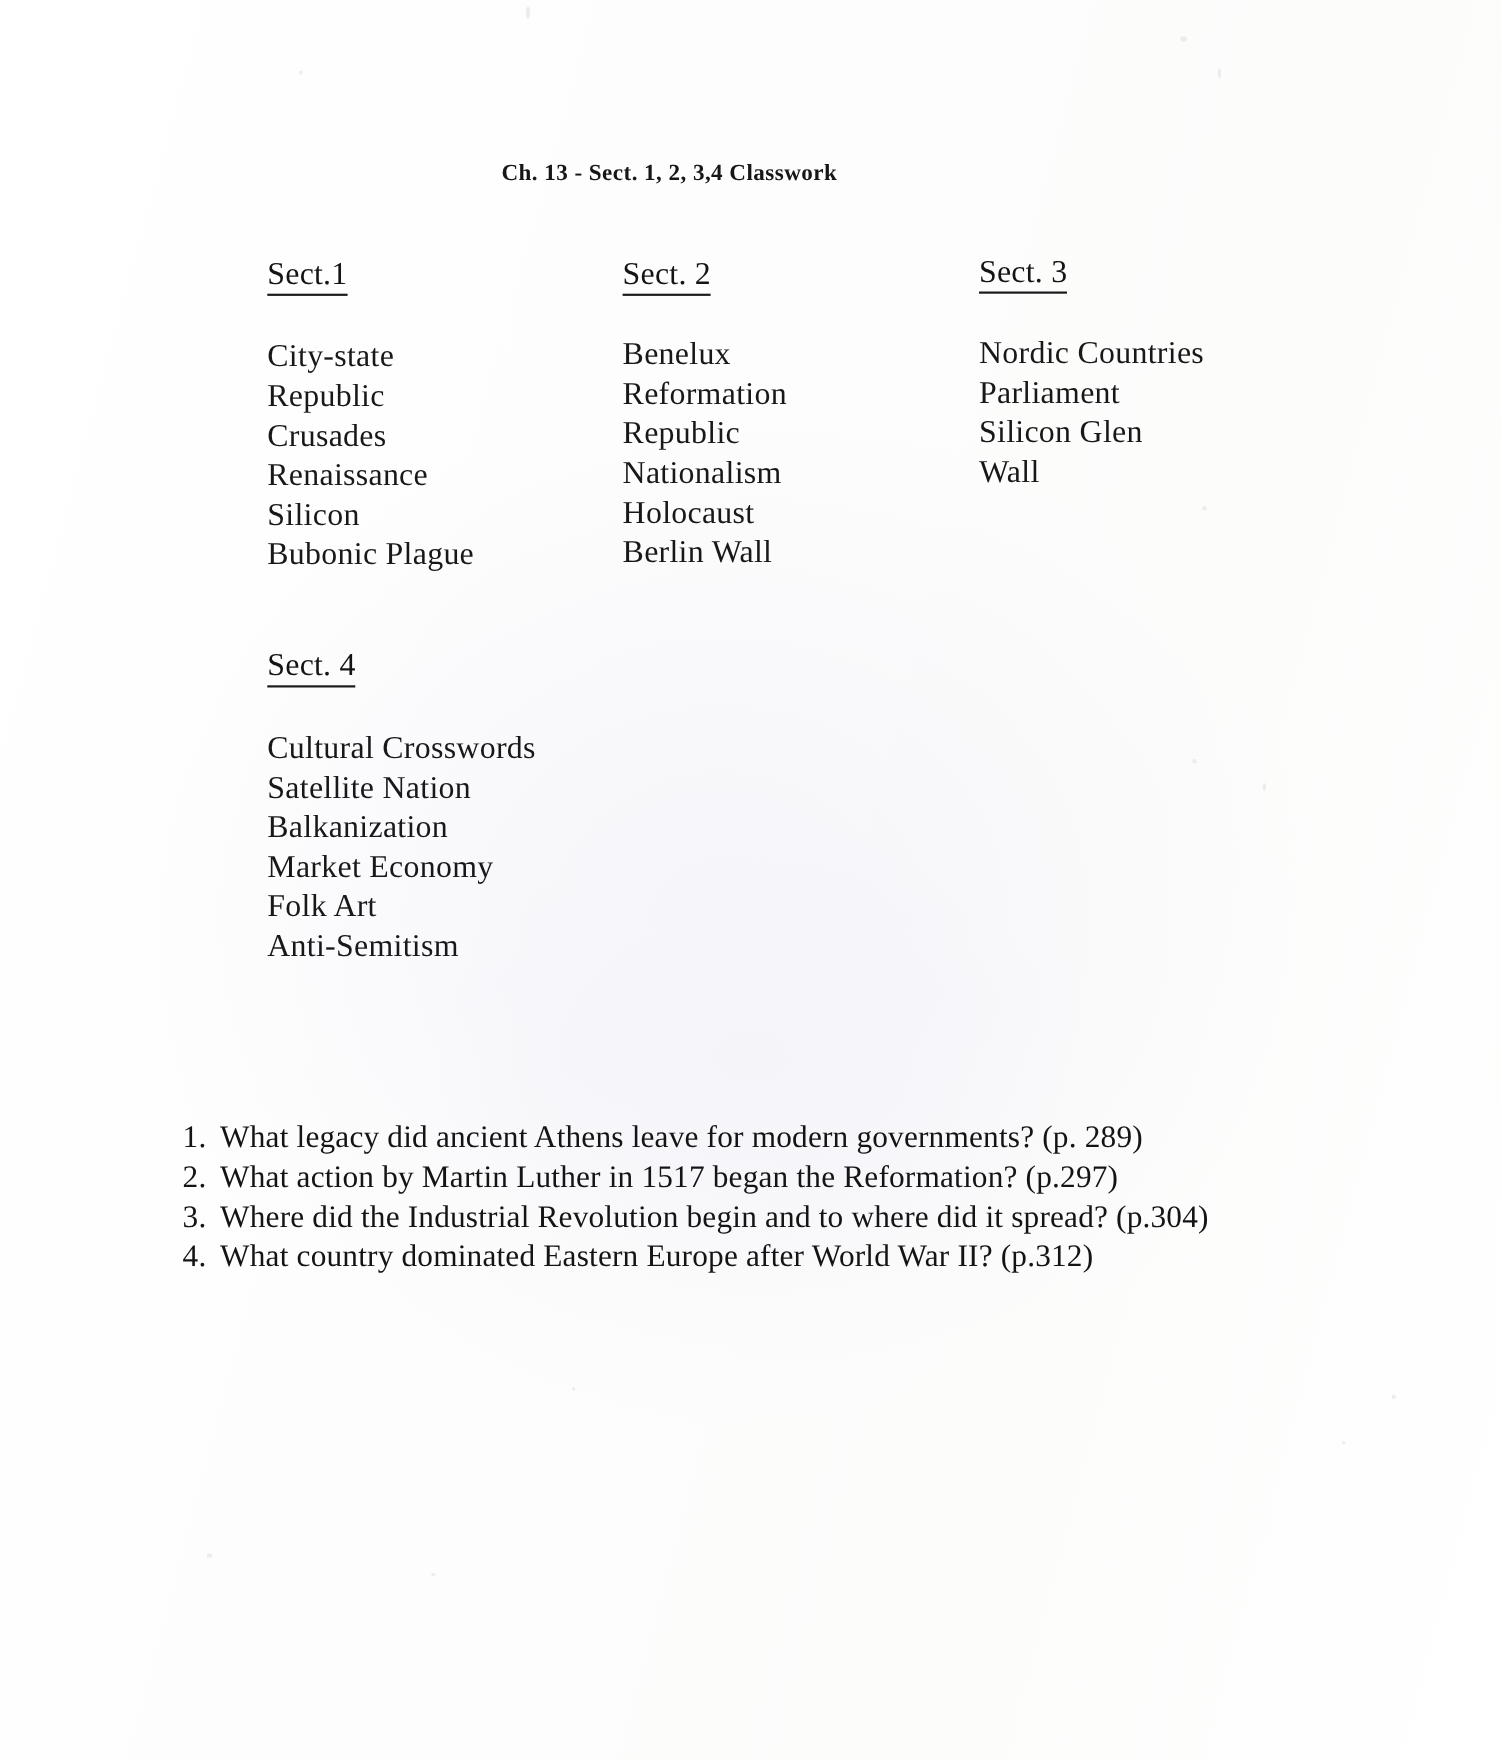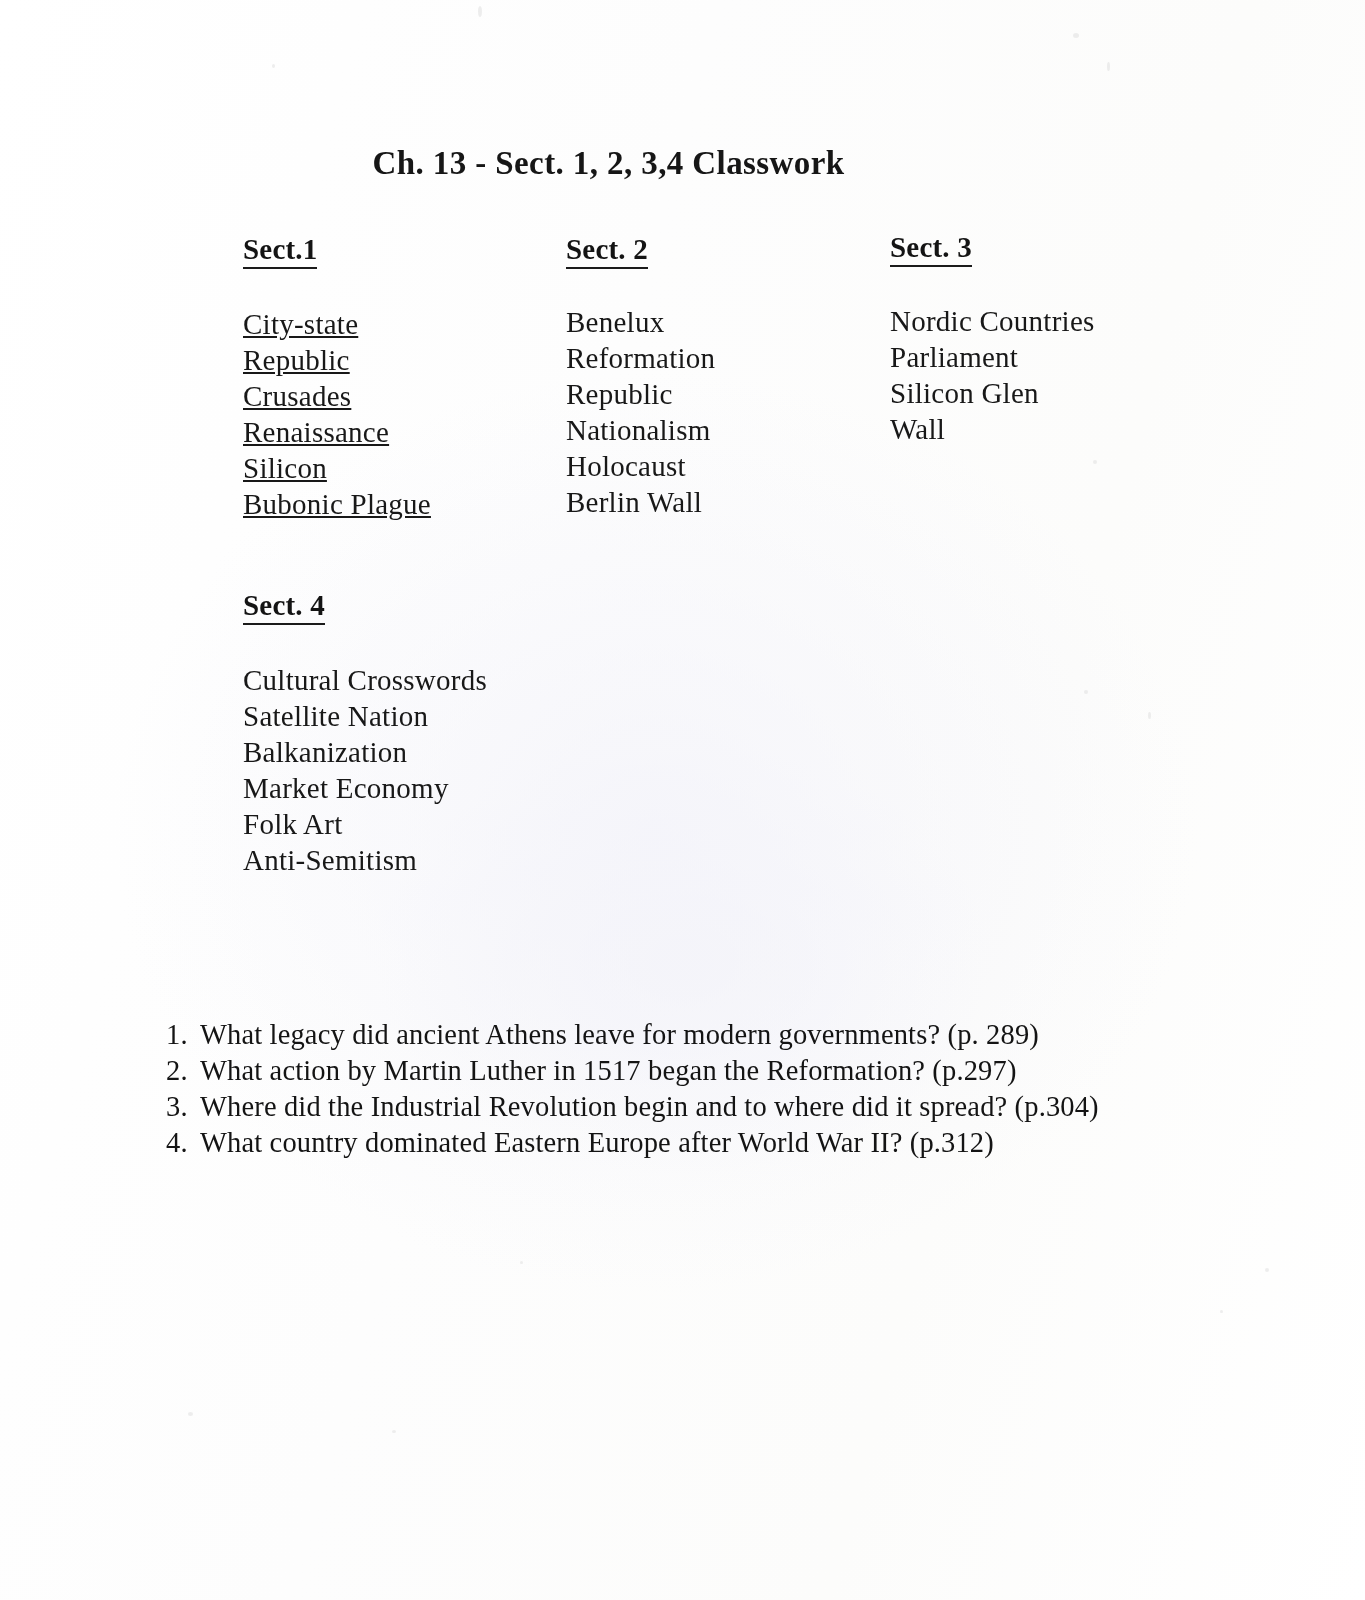--- a/index.html
+++ b/index.html
@@ -34,55 +34,54 @@
     border-radius: 50%;
     opacity: .45;
   }
 
   .page-title {
     position: absolute;
     top: 120px;
     left: 0;
     width: 1217px;
     text-align: center;
-    font-size: 33px;
+    font-size: 21px;
     letter-spacing: .4px;
     color: #161616;
     margin-top: 25px;
   }
 
   .col-head {
     position: absolute;
     font-size: 29px;
     color: #141414;
     letter-spacing: .2px;
     padding-bottom: 3px;
     border-bottom: 2.2px solid #1b1b1b;
     line-height: 1.05;
-    font-weight: bold;
   }
 
   .term-list {
     position: absolute;
     list-style: none;
     margin: 0;
     padding: 0;
     font-size: 29px;
     line-height: 36px;
     color: #181818;
     letter-spacing: .25px;
     white-space: nowrap;
   }
 
   #head-s1 { left: 243px; top: 234px; }
   #head-s2 { left: 566px; top: 234px; }
   #head-s3 { left: 890px; top: 232px; }
   #head-s4 { left: 243px; top: 590px; }
 
-  #list-s1 { left: 243px; top: 306px; text-decoration: underline; }
+  #list-s1 { left: 243px; top: 306px; }
   #list-s2 { left: 566px; top: 304px; }
   #list-s3 { left: 890px; top: 303px; }
   #list-s4 { left: 243px; top: 662px; }
 
   .questions-lead {
     position: absolute;
     left: 166px;
     top: 949px;
     font-size: 29px;
     color: #171717;

